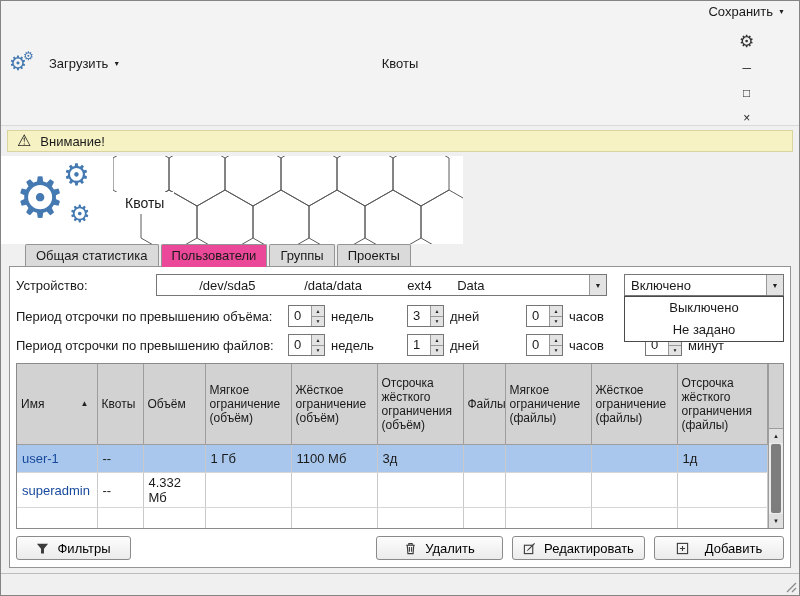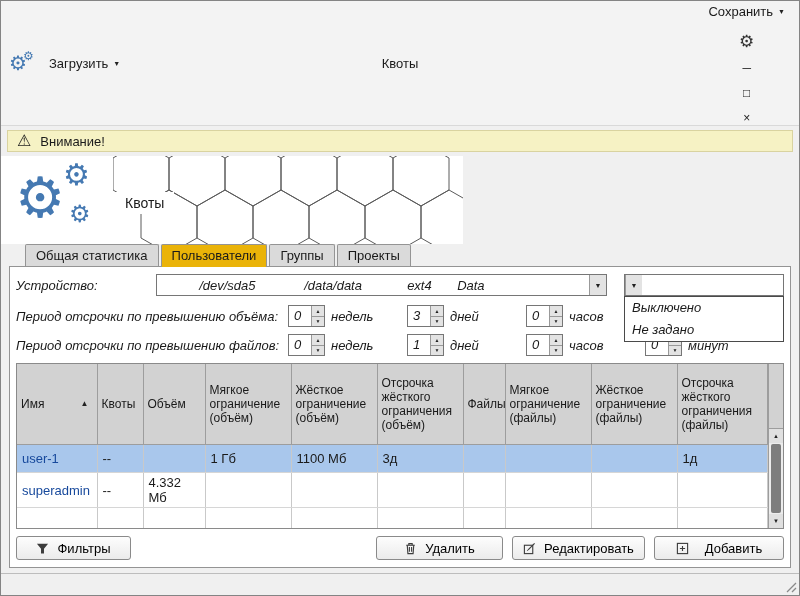--- a/index.html
+++ b/index.html
@@ -39,42 +39,42 @@
   .b2 { font-size:30px; left:48px; top:2px; }
   .b3 { font-size:24px; left:54px; top:44px; }
   .hexes { position:absolute; left:112px; top:0; width:350px; height:88px; }
   .page-title { position:absolute; left:114px; top:36px; background:#fff; padding:3px 10px; font-size:14px; }
 
   
   .tabs { flex:0 0 22px; display:flex; align-items:flex-end; gap:2px;
           margin:0 8px; padding-left:16px; position:relative; z-index:2; }
   .tab { border:1px solid #949494; border-bottom:none; background:#dadada;
          padding:3px 10px; border-radius:2px 2px 0 0; cursor:pointer; white-space:nowrap; }
-  .tab.active { background:#eab308; margin-bottom:-1px; padding-bottom:4px;text-align:center; }
+  .tab.active { background:#ec4899; margin-bottom:-1px; padding-bottom:4px;text-align:center; }
 
   
   .panel { flex:1 1 auto; margin:0 8px; border:1px solid #949494; background:#fff;
            padding:6px; display:flex; flex-direction:column; position:relative; }
 
-  .row { display:flex; align-items:center;font-style:italic; }
+  .row { display:flex; align-items:center; }
   .device-row { flex:0 0 24px; margin-bottom:8px; }
   .lbl { width:140px; }
   .combo { border:1px solid #767676; background:#fff; height:22px; display:flex; align-items:center; }
   .device-combo { flex:1; margin-right:17px; cursor:pointer; }
   .combo-text { flex:1; padding:0 6px; white-space:pre; overflow:hidden; }
   .dev-part { display:inline-block; }
   .p0 { width:105px; } .p1 { width:103px; } .p2 { width:50px; }
   .combo-btn { width:17px; align-self:stretch; border-left:1px solid #999;
                background:#e3e3e3; display:flex; align-items:center; justify-content:center;
                font-size:7px; color:#222; }
   .state-wrap { position:relative; width:160px; }
   .state-combo { width:160px; cursor:pointer; }
   .popup { position:absolute; top:22px; left:0; width:160px; background:#fff;
            border:1px solid #4a4a4a; z-index:20; }
-  .popup-item { padding:3px 7px; line-height:16px; cursor:pointer; }
+  .popup-item { padding:3px 7px; line-height:16px; cursor:pointer;text-align:center; }
 
   .grace-row { flex:0 0 22px; margin-bottom:7px; }
   .glbl { width:272px; }
   .spin { display:flex; height:22px; border:1px solid #767676; background:#fff; }
   .spin-val { width:22px; padding:0 2px 0 5px; line-height:20px; }
   .spin-btns { display:flex; flex-direction:column; width:13px; border-left:1px solid #999; }
   .sb { flex:1; display:flex; align-items:center; justify-content:center;
         font-size:5px; color:#222; background:#e3e3e3; cursor:pointer; }
   .sb.up { border-bottom:1px solid #999; }
   .unit { width:76px; margin-left:6px; }
@@ -193,20 +193,21 @@
     <div class="row device-row">
       <span class="lbl">Устройство:</span>
       <div class="combo device-combo">
         <span class="combo-text">
           <span class="dev-part p0">/dev/sda5</span><span class="dev-part p1">/data/data</span><span class="dev-part p2">ext4</span><span class="dev-part p3">Data</span>
         </span>
         <span class="combo-btn">▼</span>
       </div>
       <div class="state-wrap">
         <div class="combo state-combo">
+          <span class="combo-text">Включено</span>
           <span class="combo-btn">▼</span>
         </div>
         <div class="popup">
           <div class="popup-item">Выключено</div>
           <div class="popup-item">Не задано</div>
         </div>
       </div>
     </div>
 
     <div class="row grace-row">

